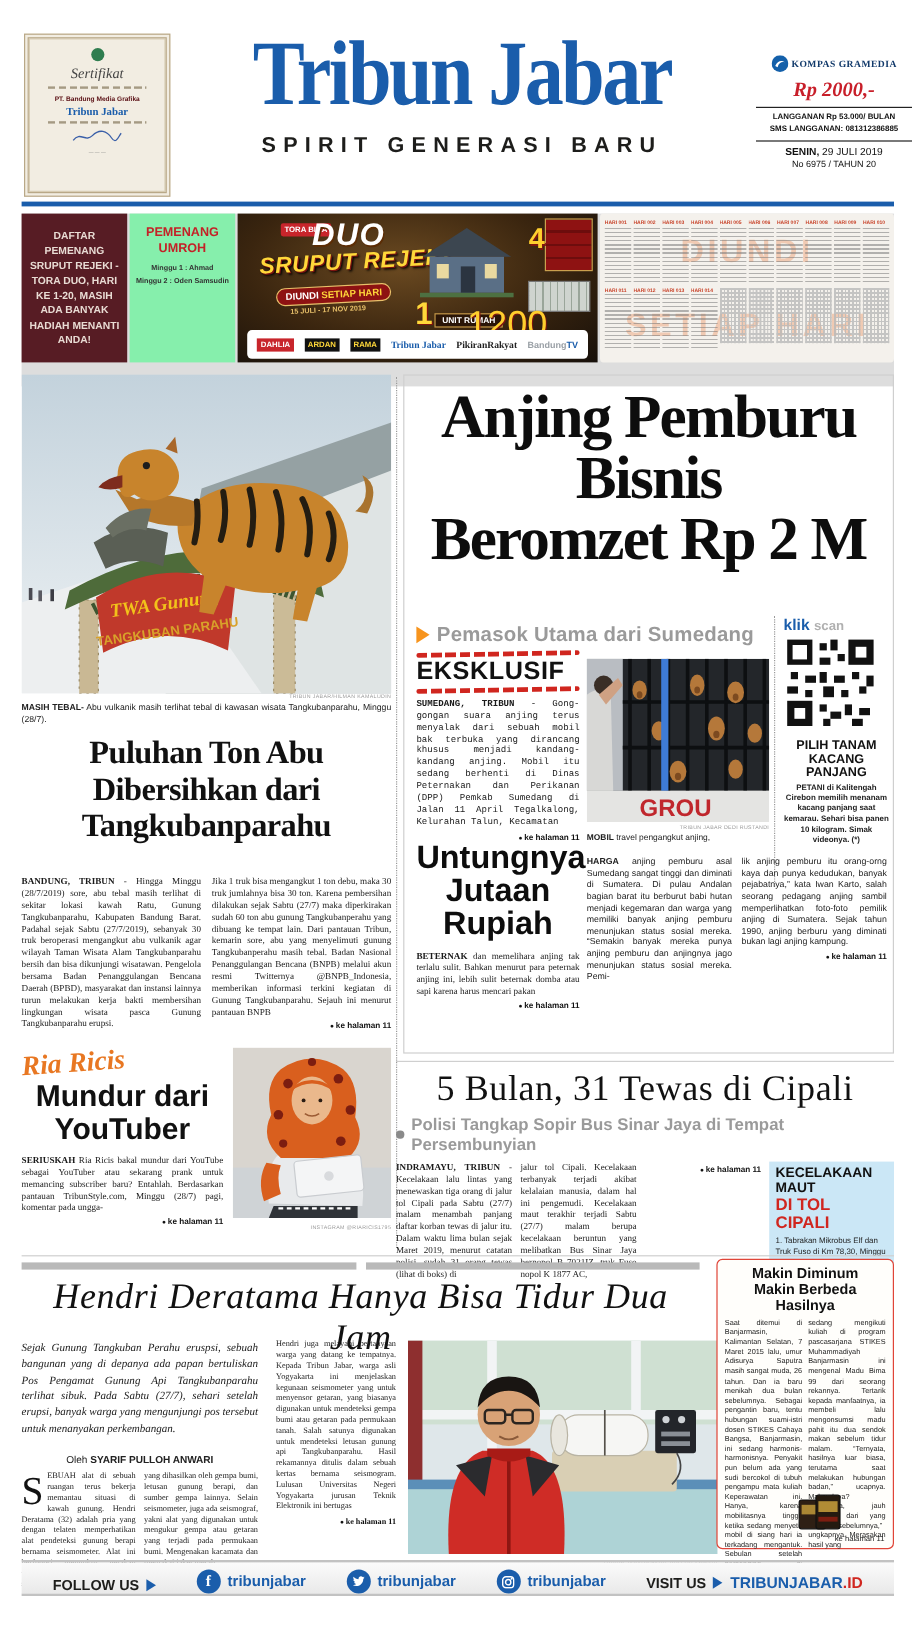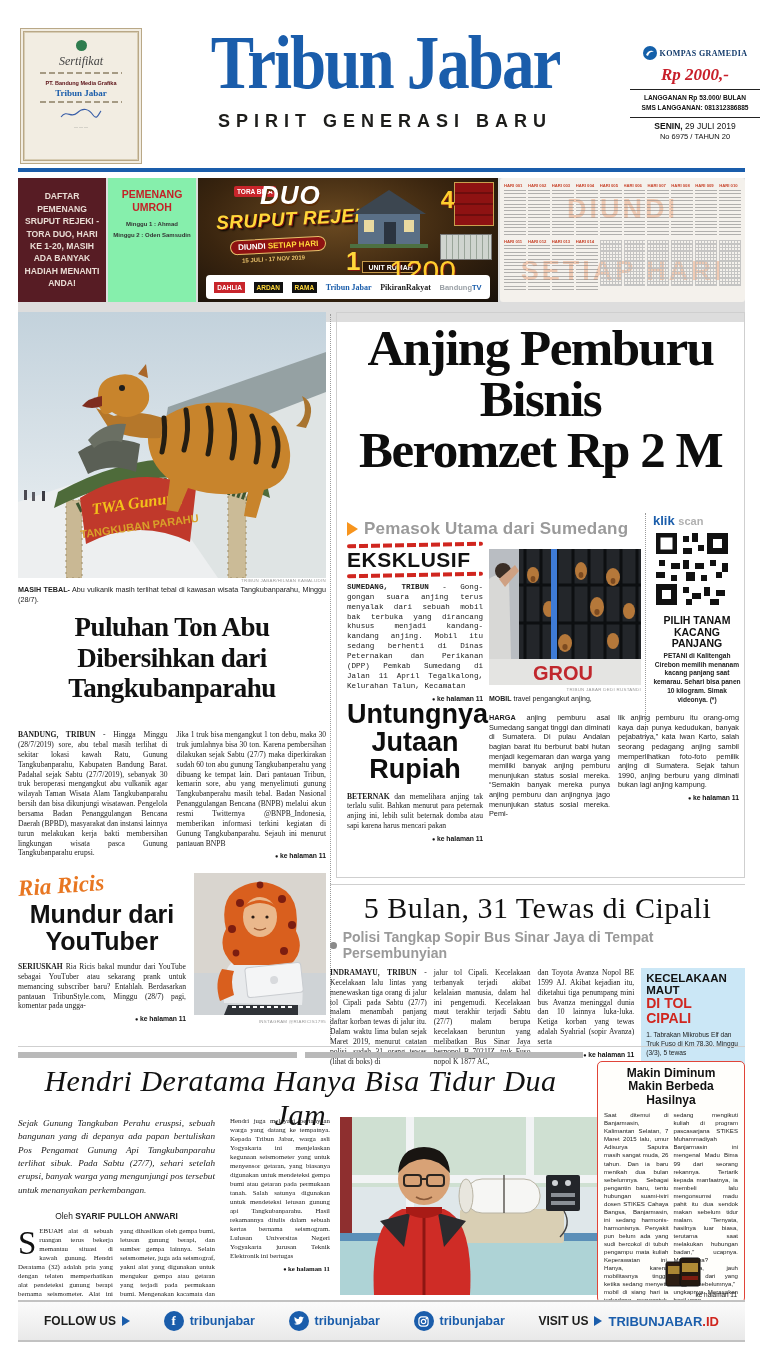--- a/index.html
+++ b/index.html
@@ -137,29 +137,29 @@
   .byline { position:absolute; left:0; top:164px; width:197px; text-align:center; font-size:8.4px; color:#222; }
   .byline b { font-weight:bold; }
   .mini-cols { position:absolute; left:0; top:180px; width:197px; display:flex; gap:7px; }
   .mini-cols > div { flex:1; font-family:"Liberation Serif", serif; font-size:6.9px; line-height:1.3; text-align:justify; color:#1b1b1b; }
   .dropcap { float:left; font-family:"Liberation Serif", serif; font-size:33px; line-height:.85; padding:2px 3px 0 0; color:#111; }
   .colC { position:absolute; left:212px; top:70px; width:100px; font-family:"Liberation Serif", serif; font-size:6.9px; line-height:1.3; text-align:justify; color:#1b1b1b; }
   .feat-ph { position:absolute; left:322px; top:70px; width:258px; }
   .feat-cap { font-size:8.8px; font-weight:bold; color:#111; margin-top:2px; }
 
   
-  .adbox { position:absolute; right:0; top:14px; width:148px; height:242px; border:1.6px solid #e04438; border-radius:5px; background:#fffefb; padding:5px 6px; }
+  .adbox { position:absolute; right:0; top:2px; width:148px; height:242px; border:1.6px solid #e04438; border-radius:5px; background:#fffefb; padding:5px 6px; }
   .ad-title { text-align:center; font-size:12px; font-weight:800; line-height:1.12; color:#111; }
   .ad-cols { display:flex; gap:5px; margin-top:4px; }
   .ad-cols > div { flex:1; font-size:6.1px; line-height:1.32; color:#222; text-align:justify; }
   .ad-jump { position:absolute; right:7px; bottom:4px; font-size:6.4px; color:#222; }
   .ad-prod { position:absolute; right:40px; bottom:14px; }
 
   
-  .footer { position:absolute; left:18px; top:1300px; width:727px; height:42px; border-top:2px solid #c2c2c2; border-bottom:2px solid #c2c2c2; background:linear-gradient(#fbfbfb,#e9e9e9); display:flex; align-items:center; justify-content:space-between; padding:0 26px;gap:12px; }
+  .footer { position:absolute; left:18px; top:1300px; width:727px; height:30px; border-top:2px solid #c2c2c2; border-bottom:2px solid #c2c2c2; background:linear-gradient(#fbfbfb,#e9e9e9); display:flex; align-items:flex-end; justify-content:space-between; padding:0 26px;gap:12px; }
   .f-item { display:flex; align-items:center; gap:6px; }
   .f-label { font-size:12px; font-weight:800; color:#1d1d1b; }
   .f-arrow { width:0; height:0; border-left:8px solid #1a5dab; border-top:5px solid transparent; border-bottom:5px solid transparent; }
   .f-handle { font-size:12.5px; font-weight:bold; color:#1a5dab; }
   .f-site-b { font-size:13px; font-weight:800; color:#1a5dab; }
   .f-site-r { font-size:13px; font-weight:800; color:#d0261f; }
   .soc { width:20px; height:20px; border-radius:50%; background:#1a5dab; color:#fff; display:flex; align-items:center; justify-content:center; font-family:"Liberation Serif", serif; font-weight:bold; font-size:13px; }
 </style>
 </head>
 <body>
@@ -545,21 +545,20 @@
   <div class="cipali">
     <div class="cip-head serif">5 Bulan, 31 Tewas di Cipali</div>
     <div class="cip-sub">
       <span class="dot"></span>
       <span class="t">Polisi Tangkap Sopir Bus Sinar Jaya di Tempat Persembunyian</span>
     </div>
     <div class="cip-cols">
       <div class="c body-txt"><b>INDRAMAYU, TRIBUN</b><span> - Kecelakaan lalu lintas yang menewaskan tiga orang di jalur tol Cipali pada Sabtu (27/7) malam menambah panjang daftar korban tewas di jalur itu. Dalam waktu lima bulan sejak Maret 2019, menurut catatan polisi, sudah 31 orang tewas (lihat di boks) di</span></div>
       <div class="c body-txt">jalur tol Cipali. Kecelakaan terbanyak terjadi akibat kelalaian manusia, dalam hal ini pengemudi. Kecelakaan maut terakhir terjadi Sabtu (27/7) malam berupa kecelakaan beruntun yang melibatkan Bus Sinar Jaya bernopol B 7021IZ, truk Fuso nopol K 1877 AC,</div>
       <div class="c">
-        <div class="body-txt">dan Toyota Avanza Nopol BE 1599 AJ. Akibat kejadian itu, diketahui tiga penumpang mini bus Avanza meninggal dunia dan 10 lainnya luka-luka. Ketiga korban yang tewas adalah Syahrial (sopir Avanza) serta</div>
         <div class="jump">ke halaman 11</div>
       </div>
       <div class="cip-box">
         <div class="t1">KECELAKAAN MAUT</div>
         <div class="t2">DI TOL CIPALI</div>
         <div class="it">1. Tabrakan Mikrobus Elf dan Truk Fuso di Km 78,30, Minggu (3/3), 5 tewas</div>
         <div class="it">2. Tabrakan beruntun 3 mobil di</div>
         <div class="jump">ke halaman 11</div>
       </div>
     </div>

